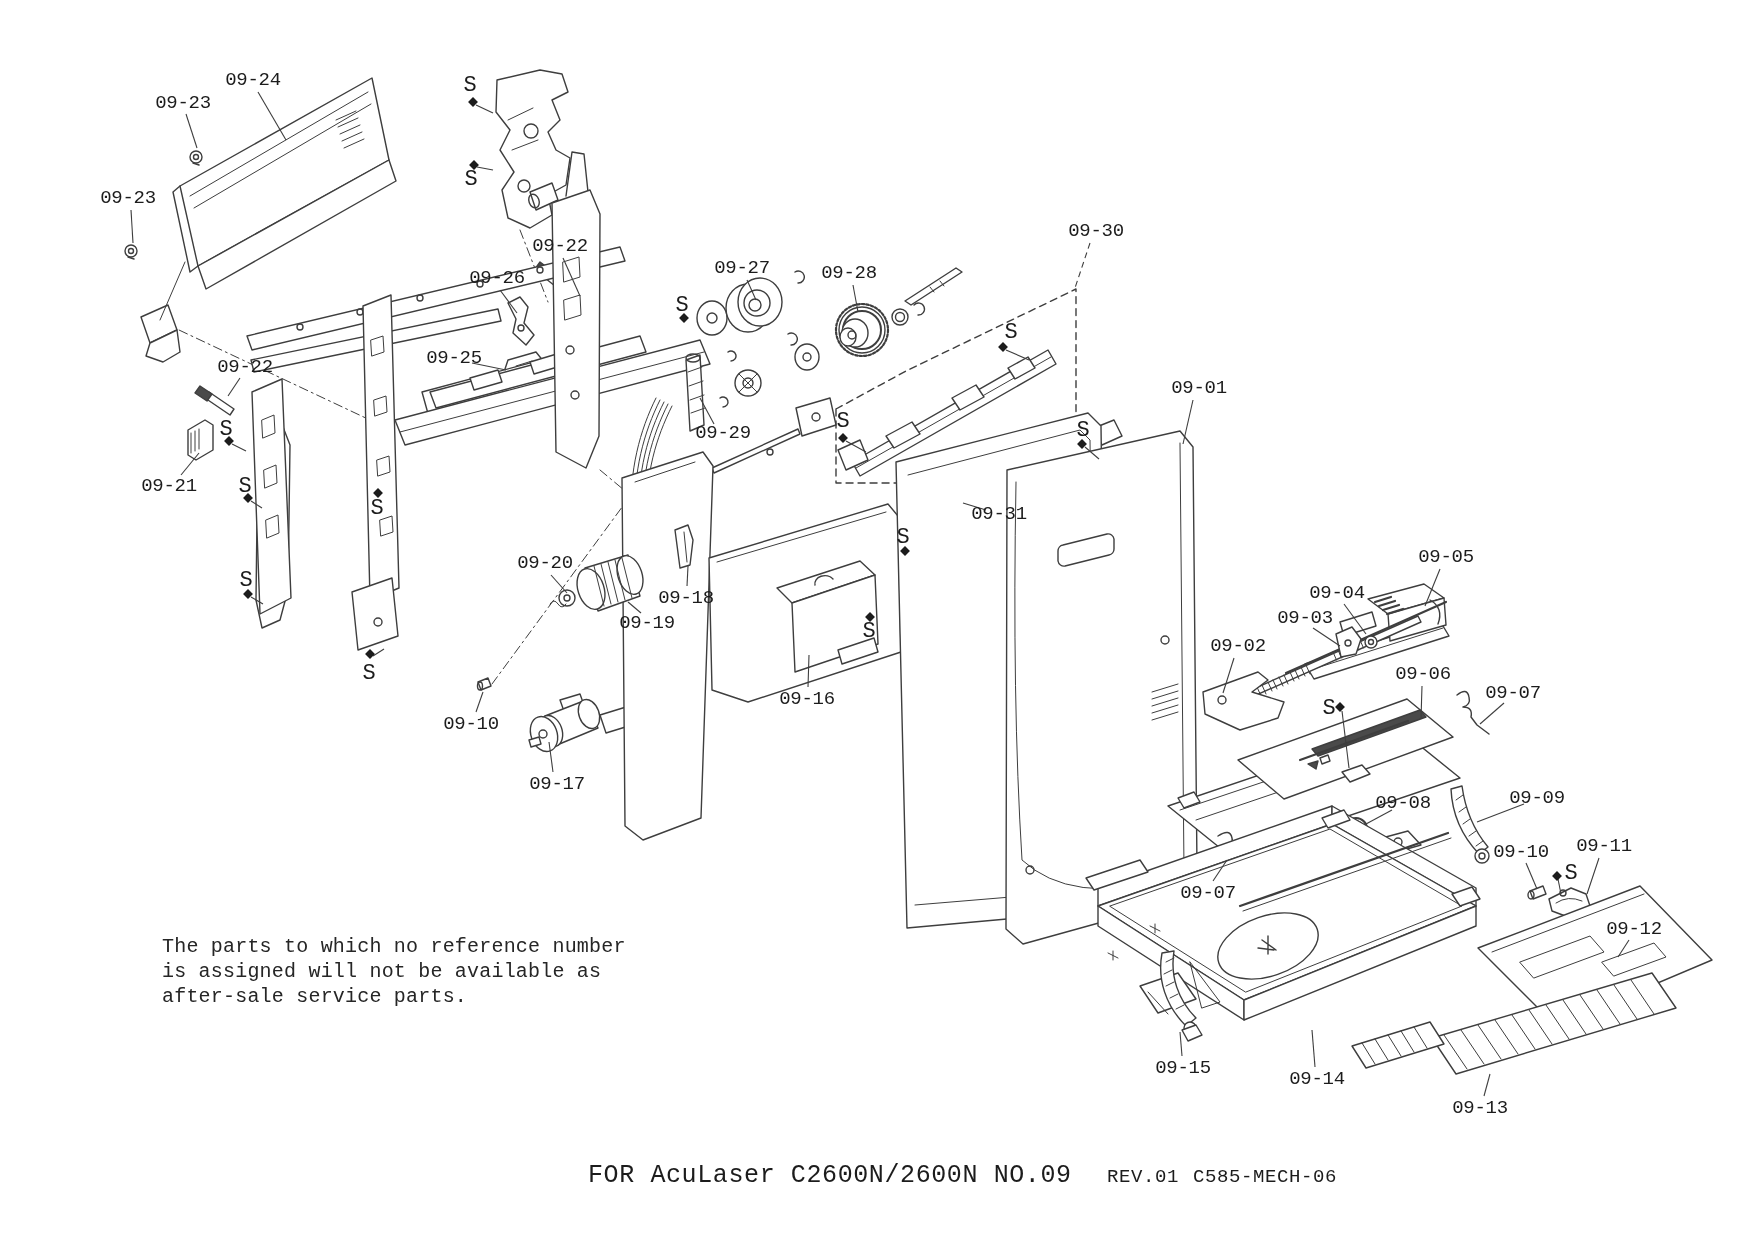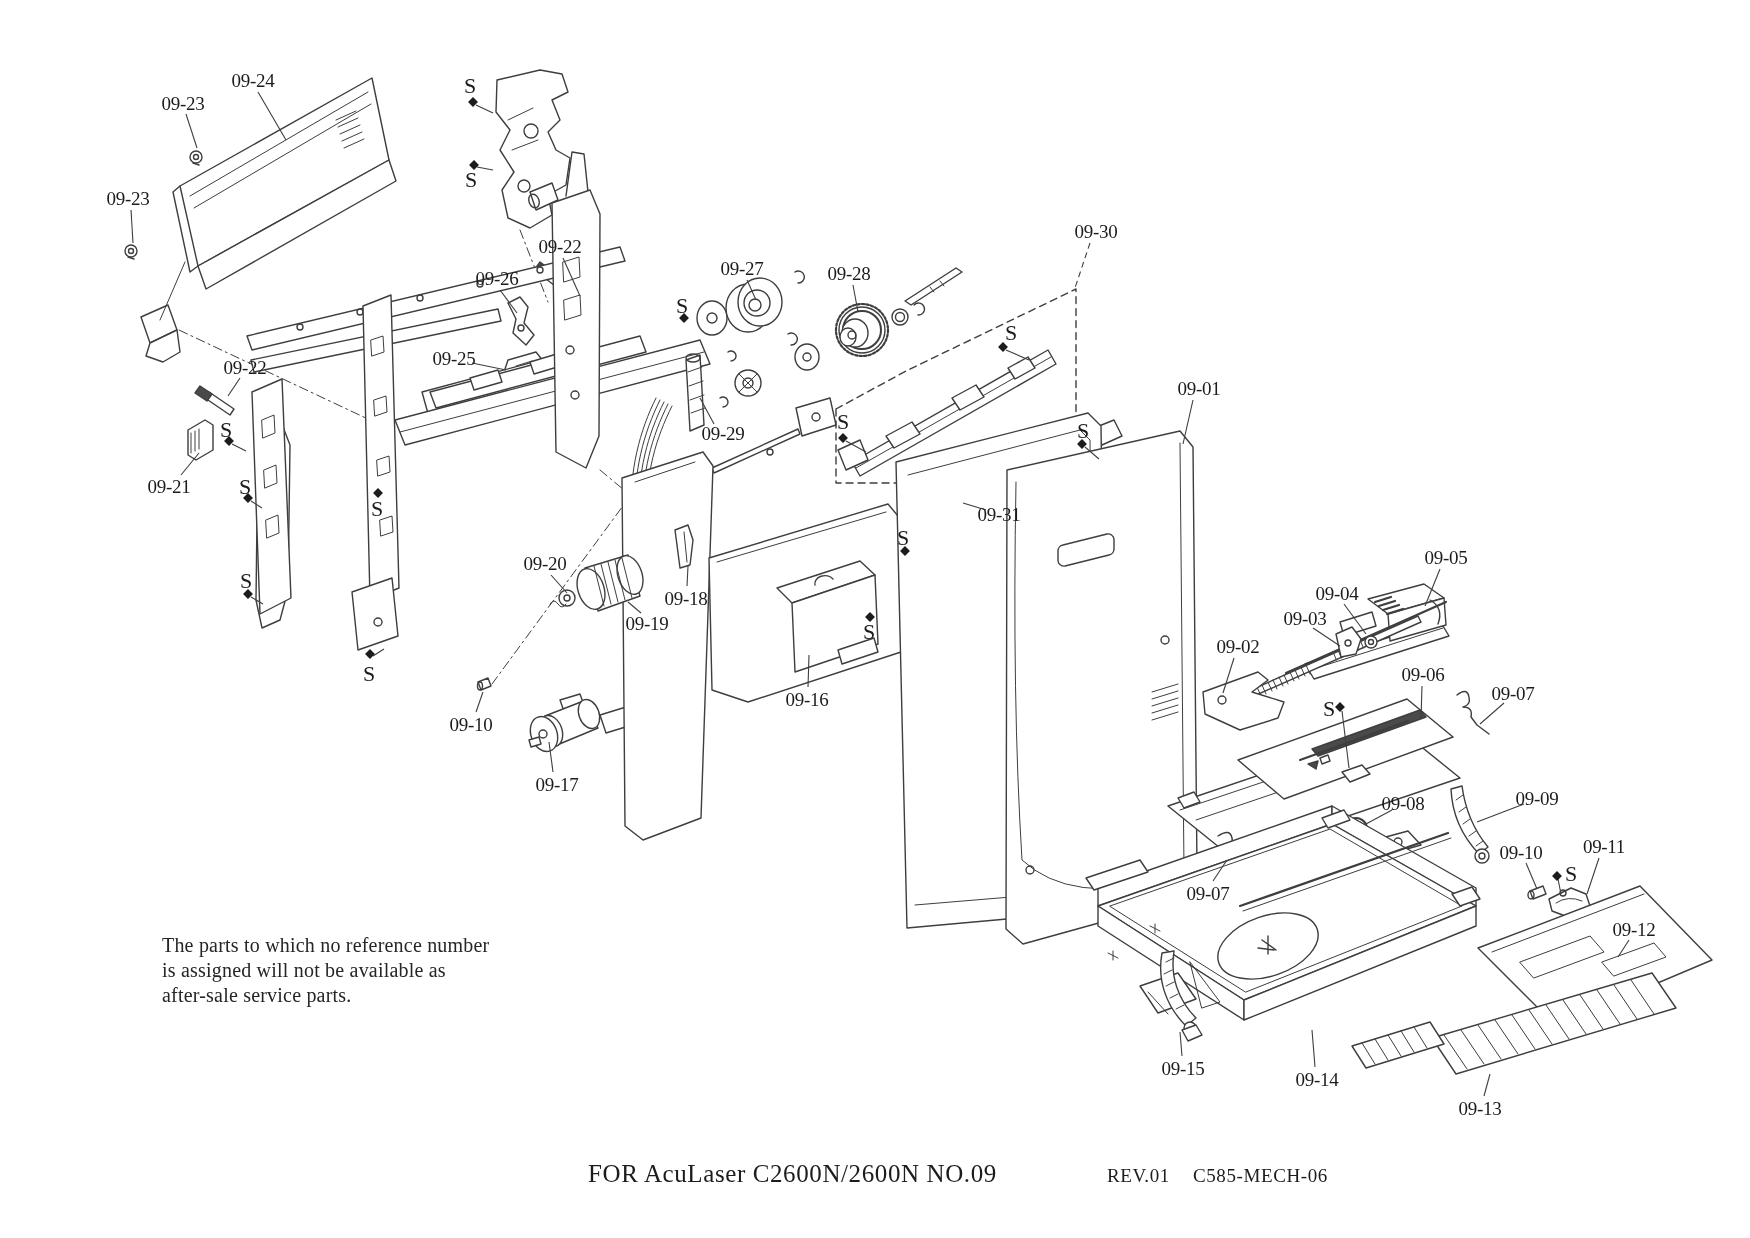--- a/index.html
+++ b/index.html
@@ -1,17 +1,17 @@
 <!DOCTYPE html>
 <html><head>
 <meta charset="utf-8">
 <style>
   html,body{margin:0;padding:0;background:#ffffff;}
   .stage{position:relative;width:1750px;height:1238px;background:#ffffff;overflow:hidden;
-         font-family:Liberation Serif, serif;}
+         font-family:Liberation Mono, monospace;}
   svg{position:absolute;left:0;top:0;}
   .art path,.art line,.art ellipse,.art circle,.art rect,.art polyline{
     stroke:#3e3e3e;stroke-width:1.4;fill:none;stroke-linejoin:round;stroke-linecap:round;}
   .art .solidw{fill:#ffffff;}
   .art .darkfill{fill:#4a4a4a;stroke:#3e3e3e;}
   .art .thin{stroke-width:1;}
   .art .thick{stroke-width:2.2;}
   .cdash{stroke-dasharray:9 4 2 4;}
   .bdash{stroke-dasharray:7 5;}
   .plabel{font-size:19px;letter-spacing:-0.3px;fill:#1c1c1c;}

